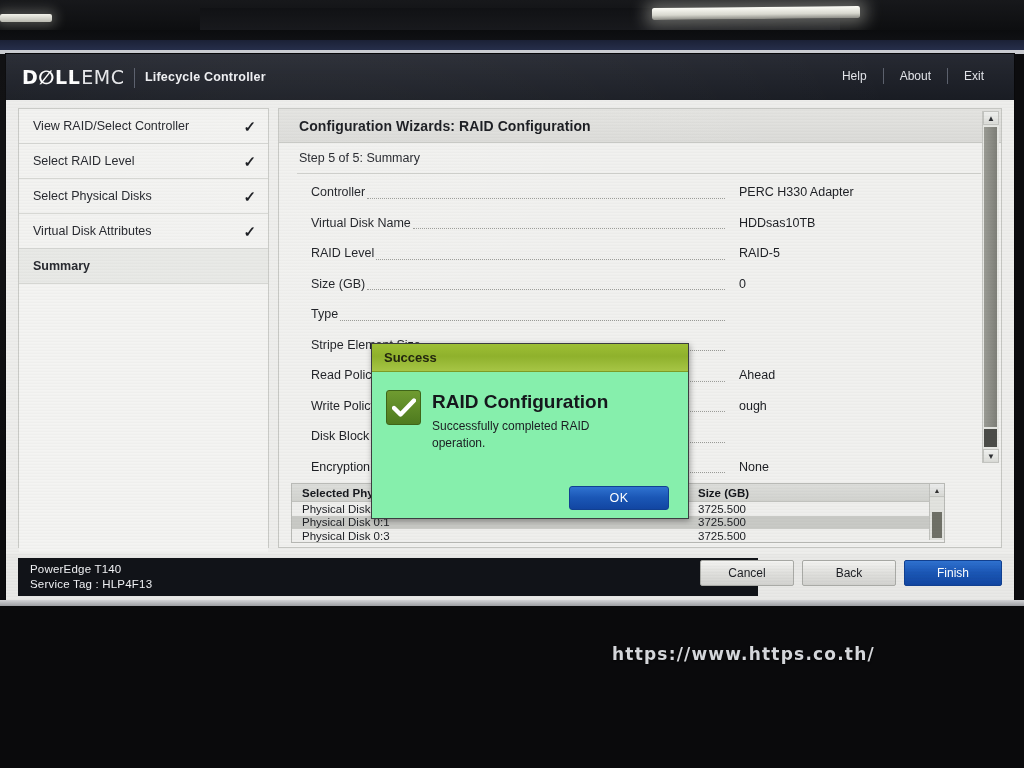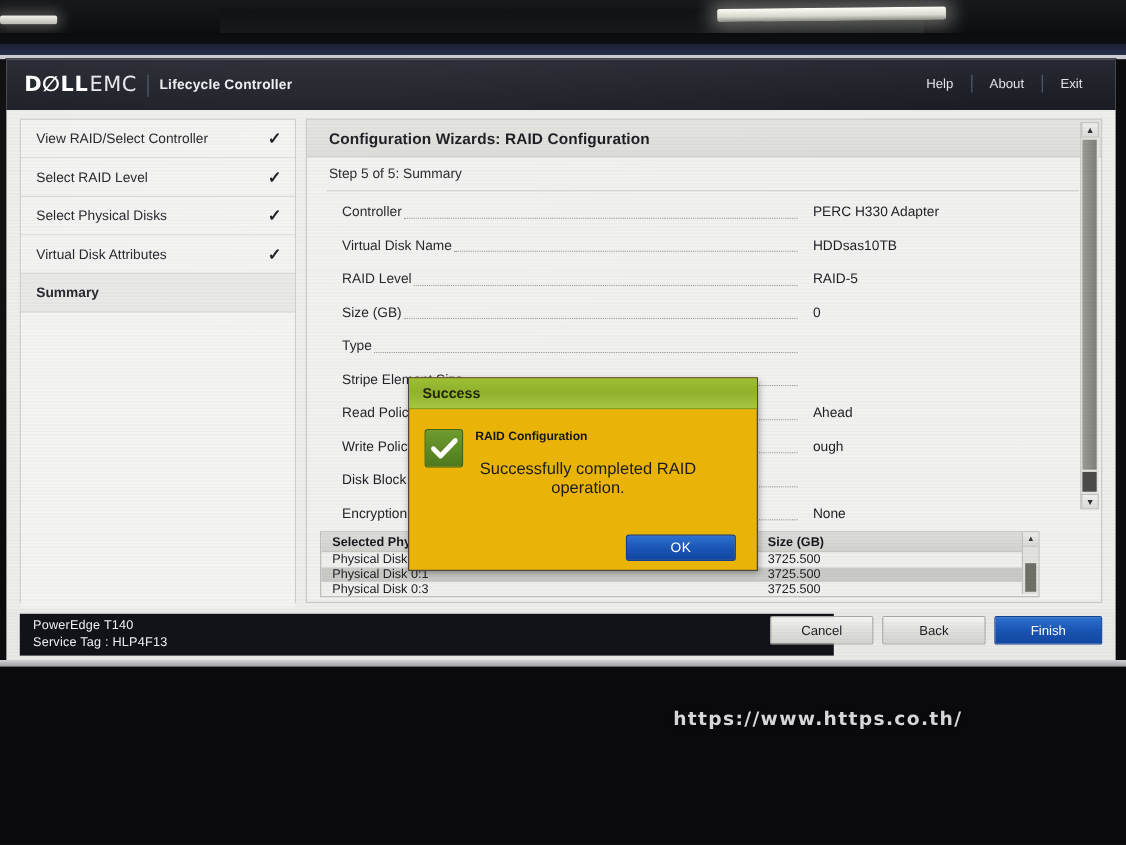--- a/index.html
+++ b/index.html
@@ -144,40 +144,40 @@
   .page-sb .sb-arrow.bot{position:absolute;bottom:0;left:0;width:16px;}
   .page-sb .sb-thumb{
     position:absolute;left:1px;top:16px;width:13px;height:300px;
     background:linear-gradient(90deg,#9a9b94,#8a8b84 60%,#7e7f78);
   }
   .page-sb .sb-thumb.dark{background:#4b4c48;height:18px;top:318px;}
 
   
   .dialog{
     position:absolute;left:365px;top:243px;width:316px;height:174px;
-    background:#eab308;border:1px solid #3b3d40;
+    background:#86efac;border:1px solid #3b3d40;
     box-shadow:1px 2px 6px rgba(0,0,0,.35);
     z-index:40;
   }
   .dlg-title{
     height:28px;display:flex;align-items:center;padding-left:12px;box-sizing:border-box;
     background:linear-gradient(180deg,#9dbf34 0%,#8fb12c 45%,#a6c545 100%);
     border-bottom:1px solid #7d9c25;
     font-size:13px;font-weight:bold;color:#23260f;
   }
   .dlg-body{position:relative;height:145px;}
   .dlg-icon{
     position:absolute;left:14px;top:18px;width:33px;height:33px;border-radius:3px;
     background:linear-gradient(180deg,#6f9b30,#4e7a1f);
     border:1px solid #3f6418;
     display:flex;align-items:center;justify-content:center;
   }
   .dlg-icon svg{display:block;}
-  .dlg-head{position:absolute;left:60px;top:19px;font-size:11px;font-weight:bold;color:#15171c;}
-  .dlg-msg{position:absolute;left:60px;top:46px;width:205px;font-size:15px;line-height:17px;color:#1b1d22;text-align:center;}
+  .dlg-head{position:absolute;left:60px;top:19px;font-size:19px;font-weight:bold;color:#15171c;}
+  .dlg-msg{position:absolute;left:60px;top:46px;width:205px;font-size:12px;line-height:17px;color:#1b1d22;}
   .ok-btn{
     position:absolute;left:197px;top:114px;width:98px;height:22px;
     background:linear-gradient(180deg,#2f72d0 0%,#1a56b5 50%,#1246a2 100%);
     border:1px solid #114091;border-radius:3px;
     color:#ffffff;font-size:12.5px;display:flex;align-items:center;justify-content:center;
     cursor:pointer;letter-spacing:.4px;
   }
 
   
   .lc-footer{

